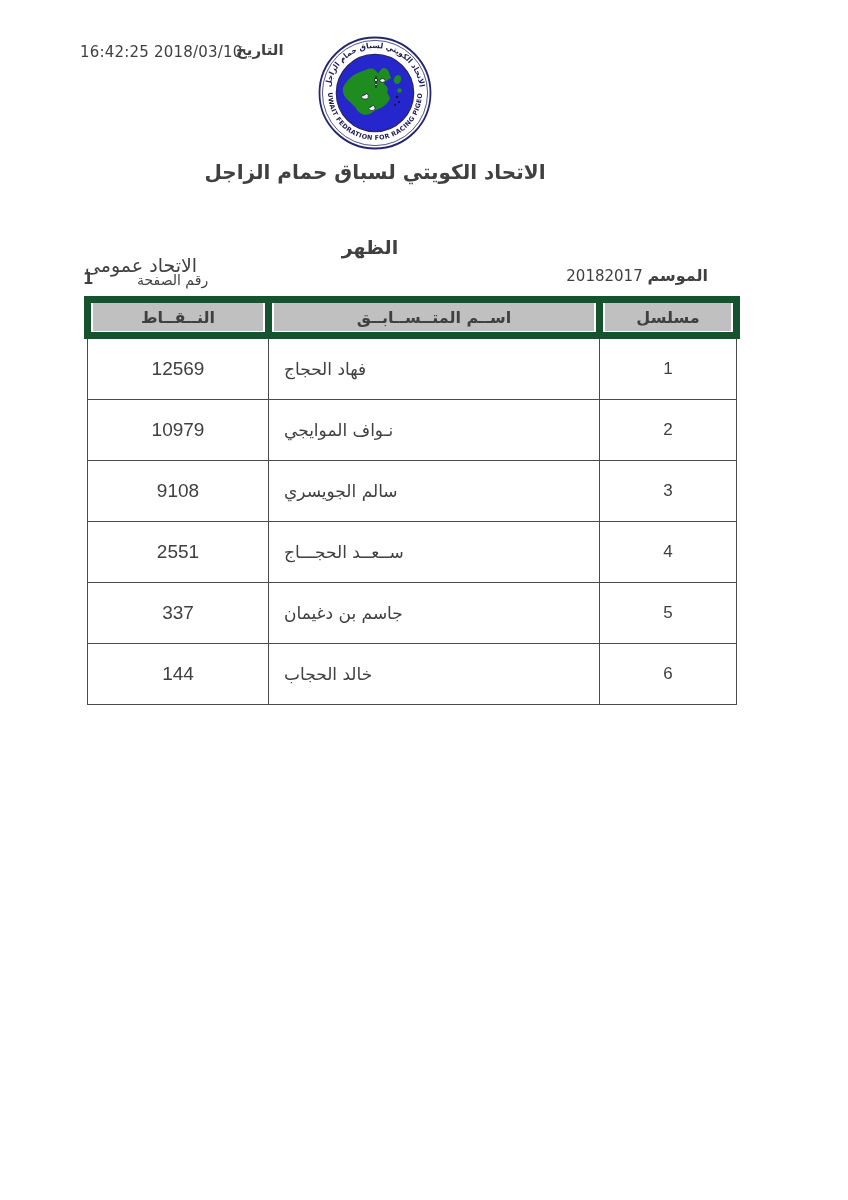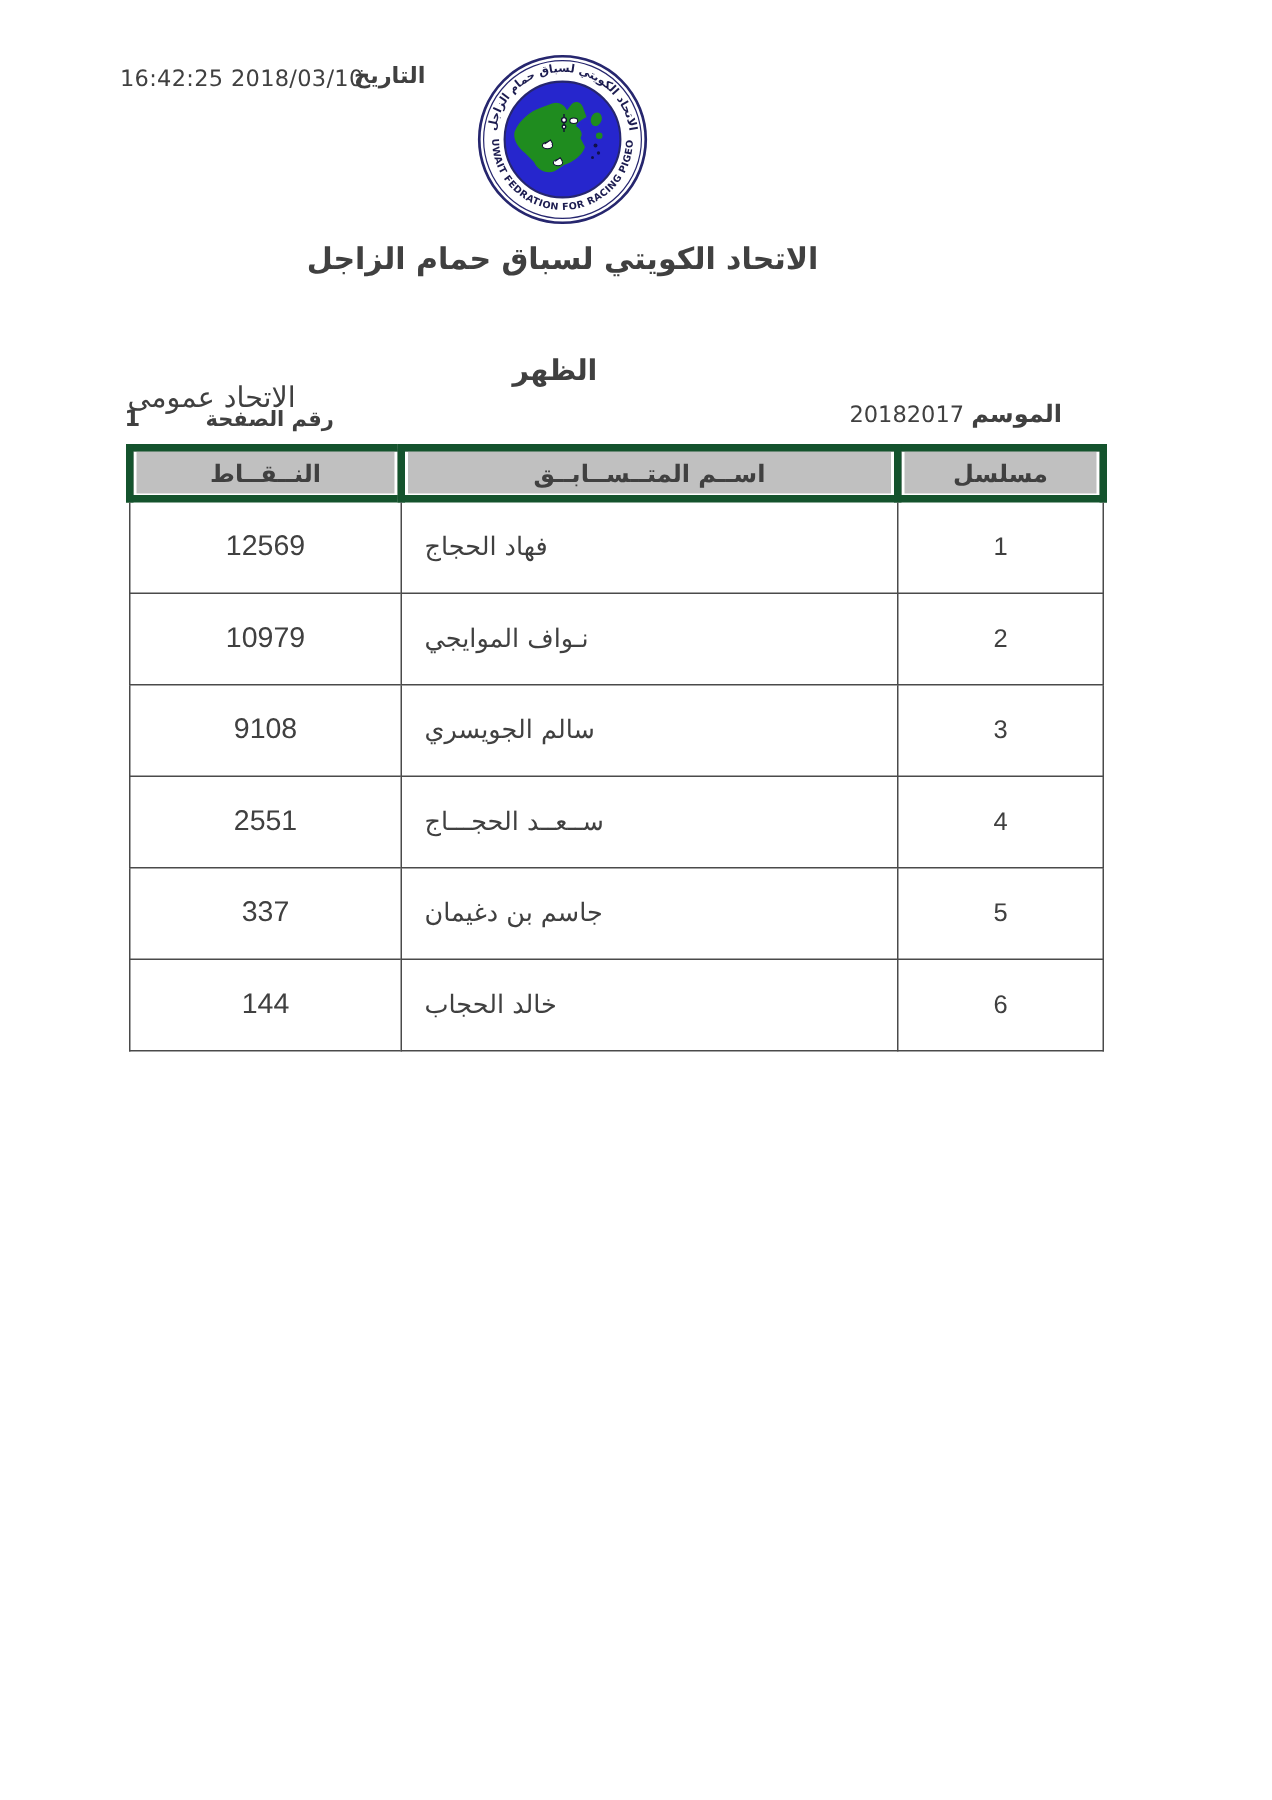--- a/index.html
+++ b/index.html
@@ -14,33 +14,33 @@
   .abs{position:absolute;}
   .date-value{left:80px;top:43px;font-size:15px;letter-spacing:.2px;direction:ltr;}
   .date-label{left:236px;top:41px;font-size:15px;font-weight:bold;}
   .logo-wrap{left:318px;top:36px;width:114px;height:114px;}
   .title1{left:165px;top:160px;width:420px;text-align:center;font-size:20px;font-weight:bold;}
   .title2{left:183px;top:194px;width:400px;text-align:center;font-size:20px;font-weight:bold;}
   .club-name{left:300px;top:236px;width:140px;text-align:center;font-size:19px;font-weight:bold;}
   .federation-scope{left:85px;top:254px;font-size:19px;}
   .season{right:76px;top:266px;direction:rtl;font-size:15px;}
   .season .lbl{font-weight:bold;font-size:16px;}
-  .page-num-label{left:137px;top:272px;font-size:14px;font-weight:bold;}
+  .page-num-label{left:137px;top:272px;font-size:14px;font-weight:normal;}
   .page-num-value{left:83px;top:270px;font-size:15px;font-weight:bold;}
 
   table.results{
     position:absolute;left:84px;top:296px;
     width:649px;
     direction:rtl;
     border-collapse:collapse;
     table-layout:fixed;
   }
   table.results th{
     background:#c0c0c0;
-    border:5px solid #14532d;
+    border:7px solid #14532d;
     box-shadow:inset 2px 0 0 #ffffff, inset -2px 0 0 #ffffff, inset 0 -1px 0 #ffffff;
     height:29px;
     font-size:16px;font-weight:bold;
     text-align:center;vertical-align:middle;
     padding:0;
     margin-left:34px;
   }
   table.results td{
     border:1px solid #4a4a4a;
     height:30px;

